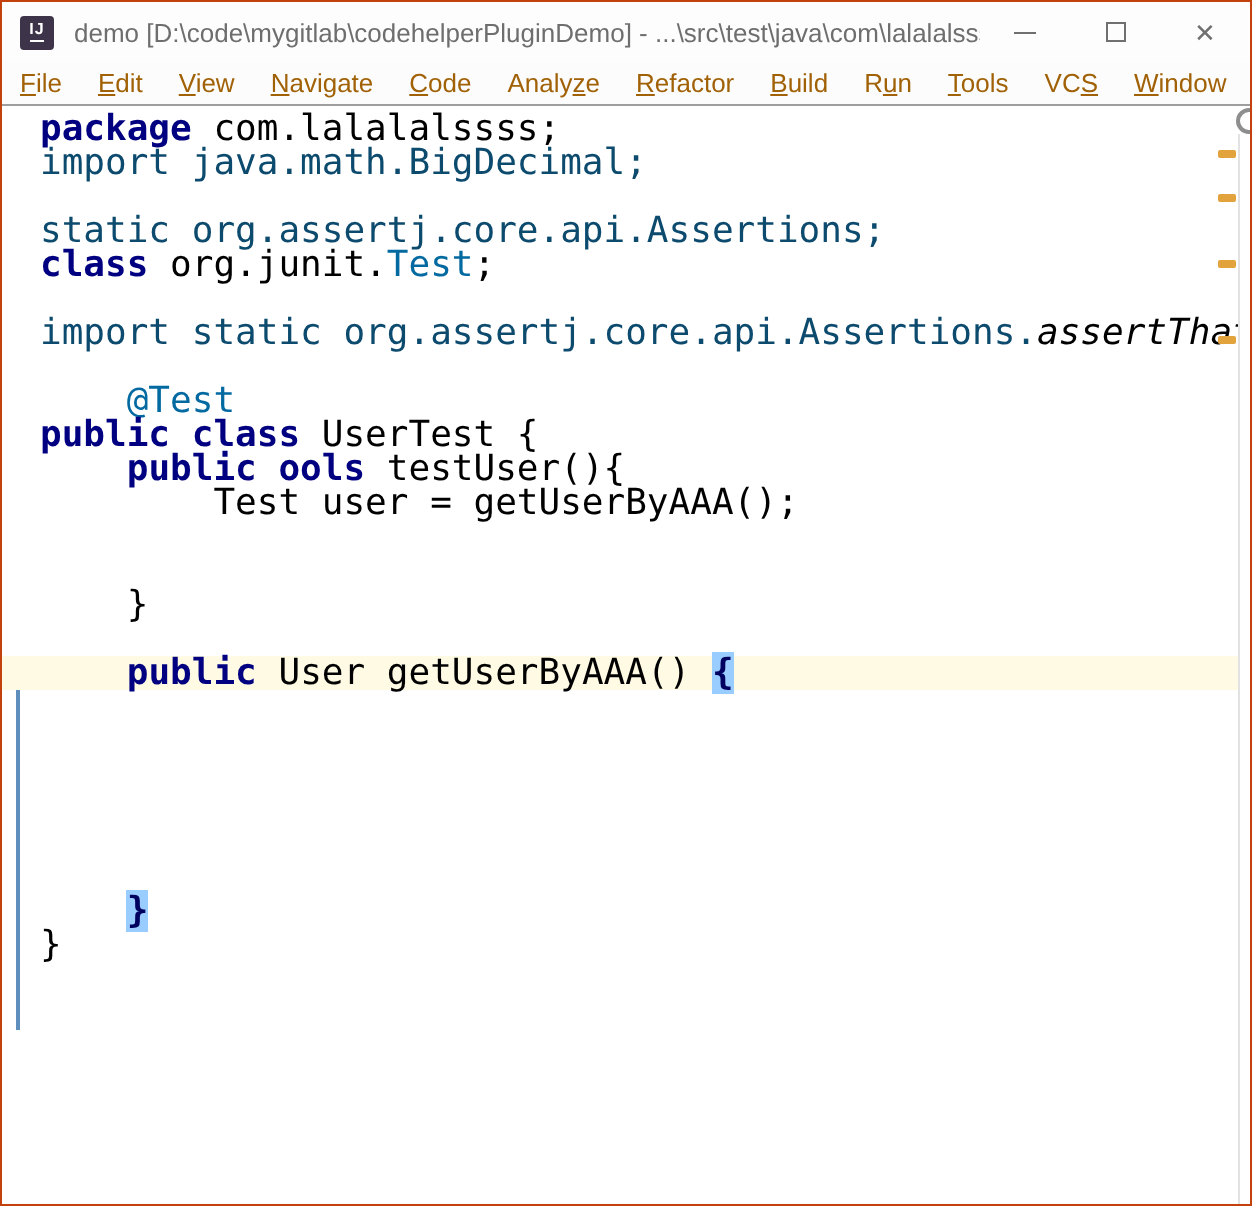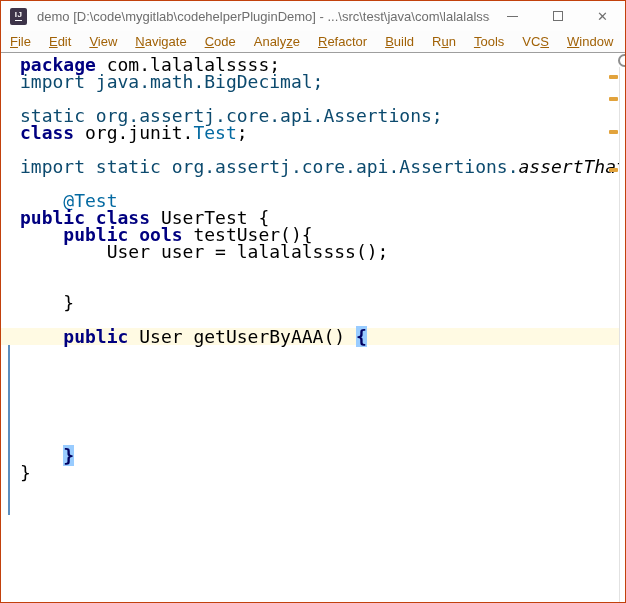--- a/index.html
+++ b/index.html
@@ -134,21 +134,21 @@
         <div class="line"><span class="seg-gray">import java.math.BigDecimal;</span></div>
         <div class="line"></div>
         <div class="line"><span class="seg-gray">static org.assertj.core.api.Assertions;</span></div>
         <div class="line"><span class="seg-kw">class</span><span class="seg-plain"> org.junit.</span><span class="seg-ann">Test</span><span class="seg-plain">;</span></div>
         <div class="line"></div>
         <div class="line"><span class="seg-gray">import static org.assertj.core.api.Assertions.</span><span class="seg-grayi">assertThat</span><span class="seg-gray">;</span></div>
         <div class="line"></div>
         <div class="line"><span class="seg-ann">    @Test</span></div>
         <div class="line"><span class="seg-kw">public class</span><span class="seg-plain"> UserTest {</span></div>
         <div class="line"><span class="seg-plain">    </span><span class="seg-kw">public ools</span><span class="seg-plain"> testUser(){</span></div>
-        <div class="line"><span class="seg-plain">        User user = lalalalssss();</span></div>
+        <div class="line"><span class="seg-plain">        Test user = getUserByAAA();</span></div>
         <div class="line"></div>
         <div class="line"></div>
         <div class="line"><span class="seg-plain">    }</span></div>
         <div class="line"></div>
         <div class="line caret-row"><span class="seg-plain">    </span><span class="seg-kw">public</span><span class="seg-plain"> User getUserByAAA() </span><span class="seg-brace">{</span></div>
         <div class="line"></div>
         <div class="line"></div>
         <div class="line"></div>
         <div class="line"></div>
         <div class="line"></div>

